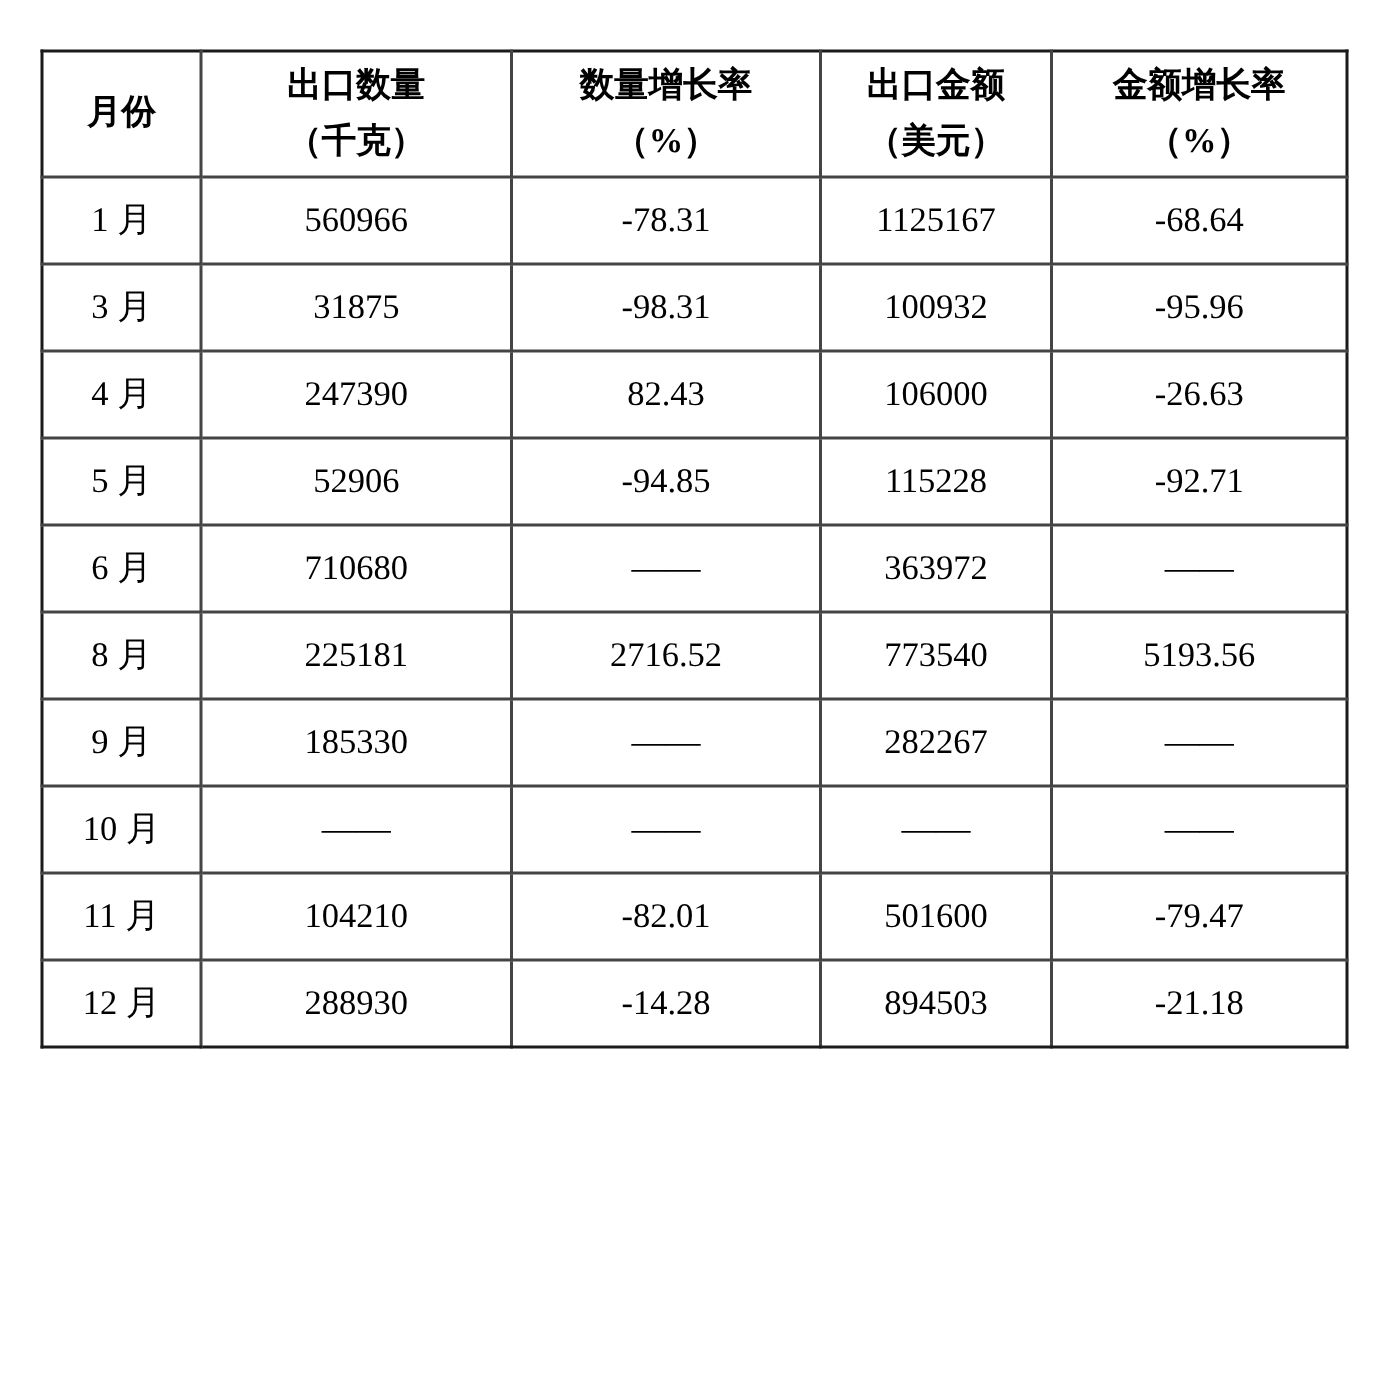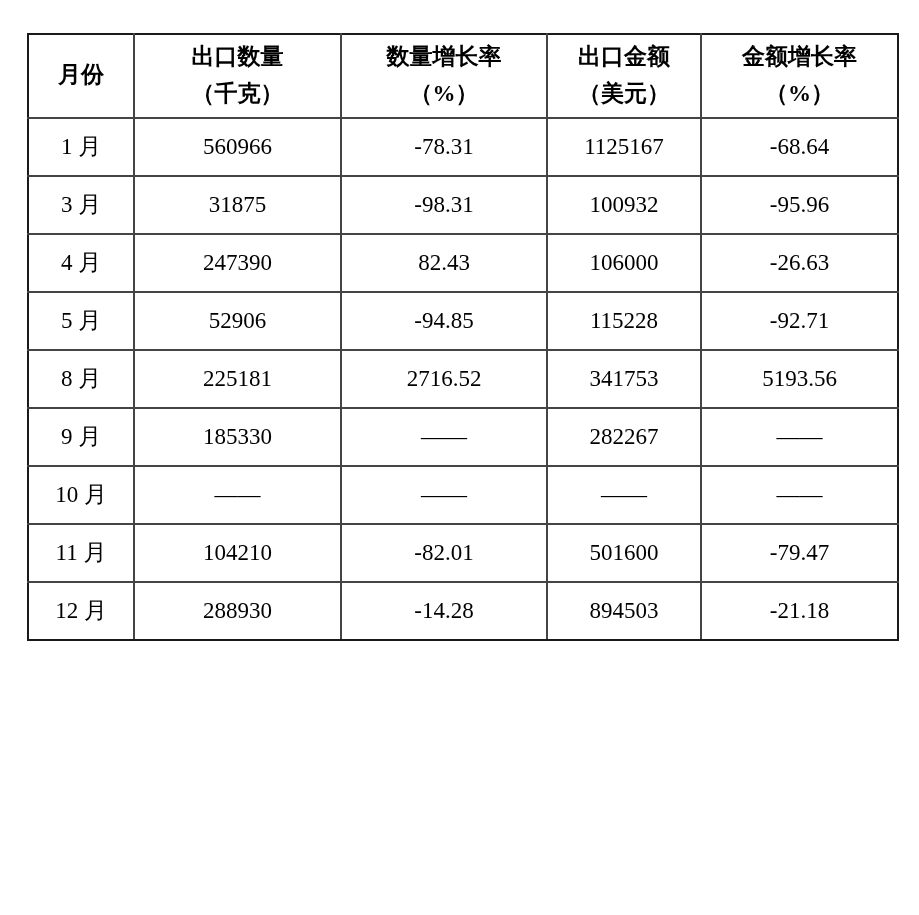--- a/index.html
+++ b/index.html
@@ -125,24 +125,31 @@
           <td>-26.63</td>
         </tr>
         <tr>
           <td class="month-cell">5 月</td>
           <td>52906</td>
           <td>-94.85</td>
           <td>115228</td>
           <td>-92.71</td>
         </tr>
         <tr>
+          <td class="month-cell">6 月</td>
+          <td>710680</td>
+          <td>——</td>
+          <td>363972</td>
+          <td>——</td>
+        </tr>
+        <tr>
           <td class="month-cell">8 月</td>
           <td>225181</td>
           <td>2716.52</td>
-          <td>341753</td>
+          <td>773540</td>
           <td>5193.56</td>
         </tr>
         <tr>
           <td class="month-cell">9 月</td>
           <td>185330</td>
           <td>——</td>
           <td>282267</td>
           <td>——</td>
         </tr>
         <tr>

